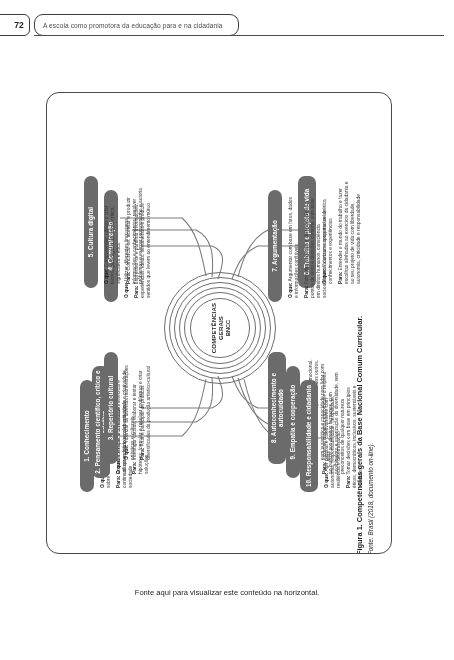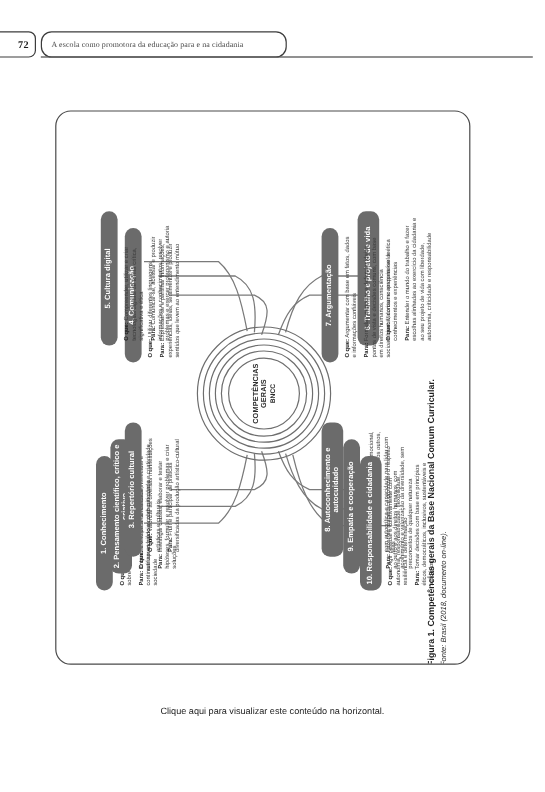--- a/index.html
+++ b/index.html
@@ -13,22 +13,22 @@
   }
   #page {
     position: relative;
     width: 454px; height: 660px;
     background: #ffffff;
   }
 
   
   #header {
     position: absolute;
-    left: 0; top: 26px;
-    width: 454px; height: 22px; font-family: Liberation Serif, serif;
+    left: 0; top: 14px;
+    width: 454px; height: 22px;
   }
   #page-number-box {
     position: absolute;
     left: -14px; top: 0;
     width: 44px; height: 22px;
     border: 1.1px solid #3d3d3d;
     border-radius: 6px;
     background: #fff;
     display: flex; align-items: center; justify-content: flex-end;
     padding-right: 5px;
@@ -331,16 +331,16 @@
         </div>
         <div id="fig-source">
           <span>Fonte: Brasil (2018, documento on-line).</span>
         </div>
       </div>
     </div>
 
   </div>
 
   <div id="bottom-note">
-    <span>Clique aqui para visualizar este conteúdo na horizontal.</span>
+    <span>Fonte aqui para visualizar este conteúdo na horizontal.</span>
   </div>
 
 </div>
 
 </body></html>

